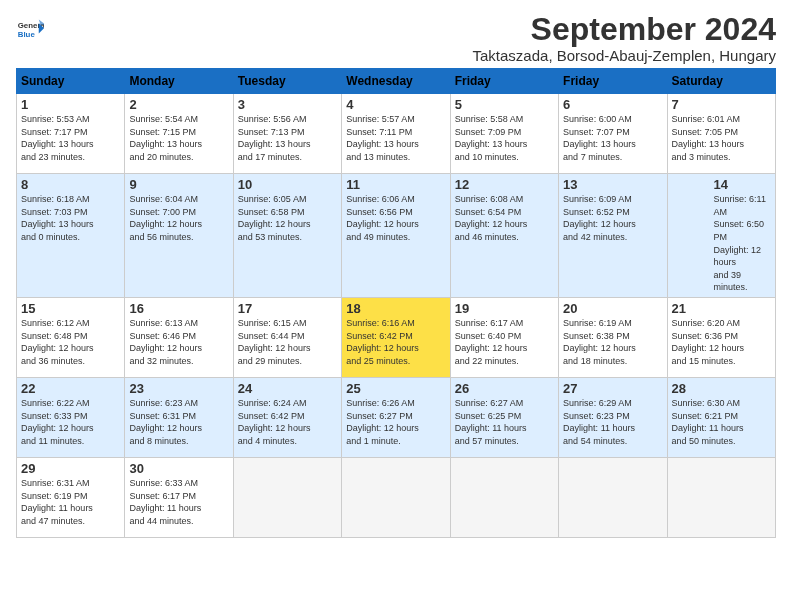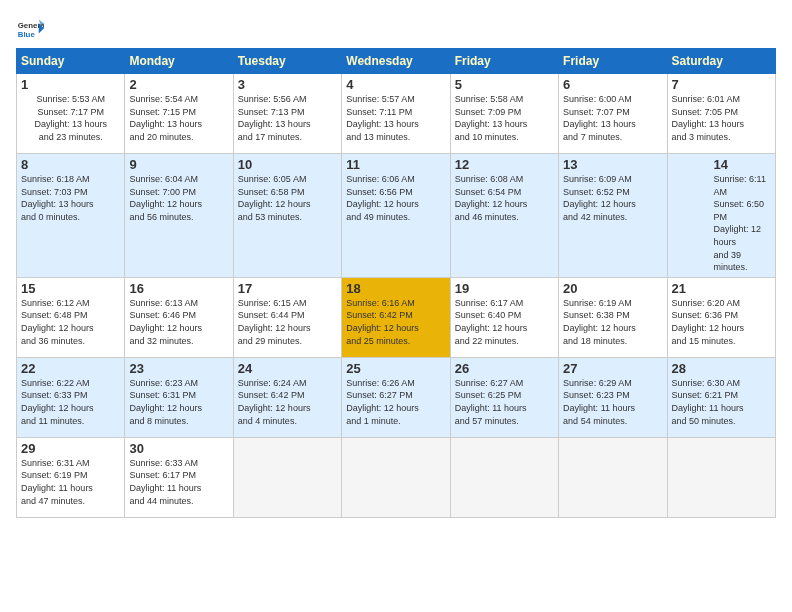--- a/index.html
+++ b/index.html
@@ -43,21 +43,21 @@
       color: #333;
       font-weight: normal;
     }
     .calendar {
       width: 100%;
       border-collapse: collapse;
       table-layout: fixed;
     }
     .calendar th {
       background: #1a6fc4;
-      color: #fef9c3;
+      color: #000000;
       font-size: 12px;
       font-weight: bold;
       padding: 5px 4px;
       text-align: left;
       border: 1px solid #1a6fc4;
     }
     .calendar td {
       vertical-align: top;
       border: 1px solid #ccc;
       padding: 3px 4px;
@@ -92,40 +92,42 @@
   <div class="header-row">
     <div class="logo">
       <svg class="logo-icon" viewBox="0 0 32 32">
         <text x="2" y="14" font-size="9" font-weight="bold" fill="#333">General</text>
         <text x="2" y="24" font-size="9" font-weight="bold" fill="#1a6fc4">Blue</text>
         <polygon points="26,8 32,14 26,20" fill="#1a6fc4"></polygon>
         <polygon points="26,4 34,10 28,10" fill="#1a6fc4" opacity="0.6"></polygon>
       </svg>
     </div>
     <div class="title-block">
+      <div class="month-title">September 2024</div>
+      <div class="location-title">Taktaszada, Borsod-Abauj-Zemplen, Hungary</div>
     </div>
   </div>
 
   <table class="calendar">
     <thead>
       <tr>
       <th>Sunday</th>
           <th>Monday</th>
           <th>Tuesday</th>
           <th>Wednesday</th>
           <th>Friday</th>
           <th>Friday</th>
           <th>Saturday</th>
         </tr>
     </thead>
     <tbody id="calendar-body">
     <tr>
           <td style="background: rgb(255, 255, 255);">
             <span class="day-num">1</span>
-            <div class="cell-text" style="white-space: pre-line; text-align: center;">Sunrise: 5:53 AM
+            <div class="cell-text" style="white-space: pre-line;">Sunrise: 5:53 AM
 Sunset: 7:17 PM
 Daylight: 13 hours
 and 23 minutes.</div>
           </td>
           <td style="background: rgb(255, 255, 255);">
             <span class="day-num">2</span>
             <div class="cell-text" style="white-space: pre-line;">Sunrise: 5:54 AM
 Sunset: 7:15 PM
 Daylight: 13 hours
 and 20 minutes.</div>
@@ -232,21 +234,21 @@
 Daylight: 12 hours
 and 32 minutes.</div>
           </td>
           <td style="background: rgb(255, 255, 255);">
             <span class="day-num">17</span>
             <div class="cell-text" style="white-space: pre-line;">Sunrise: 6:15 AM
 Sunset: 6:44 PM
 Daylight: 12 hours
 and 29 minutes.</div>
           </td>
-          <td style="background: #eab308;">
+          <td style="background: #fde047;">
             <span class="day-num">18</span>
             <div class="cell-text" style="white-space: pre-line;">Sunrise: 6:16 AM
 Sunset: 6:42 PM
 Daylight: 12 hours
 and 25 minutes.</div>
           </td>
           <td style="background: rgb(255, 255, 255); margin-top: 42px;">
             <span class="day-num">19</span>
             <div class="cell-text" style="white-space: pre-line;">Sunrise: 6:17 AM
 Sunset: 6:40 PM

